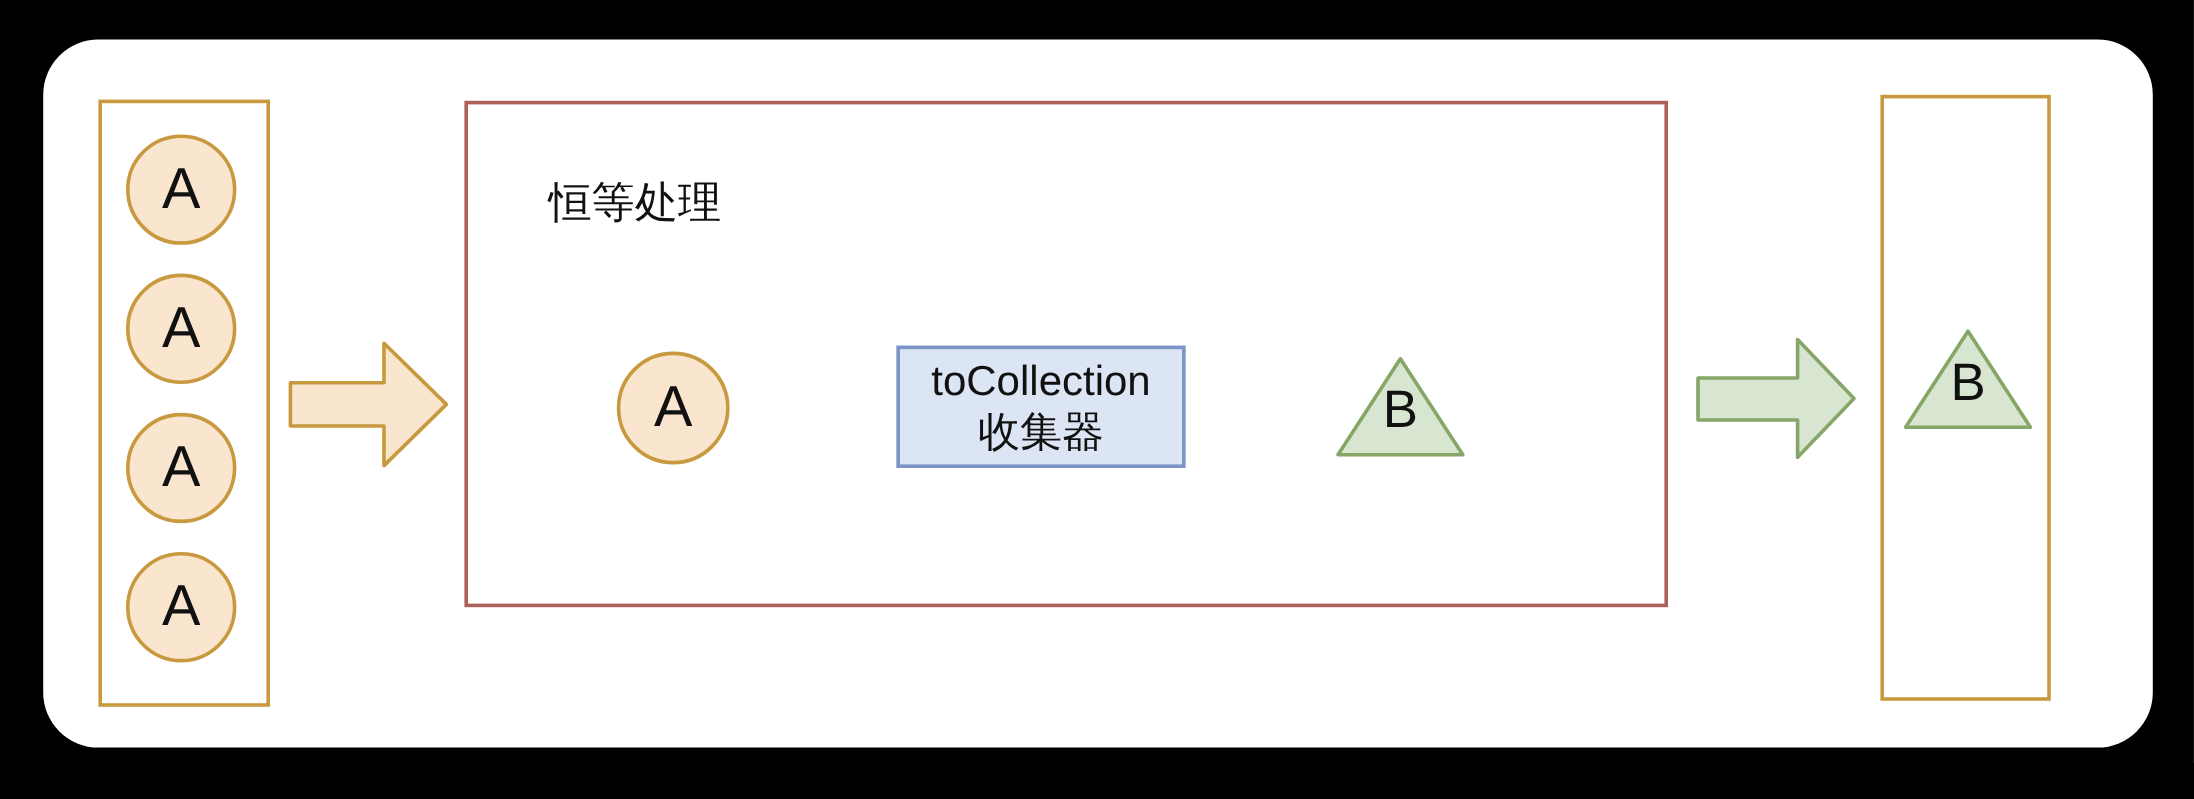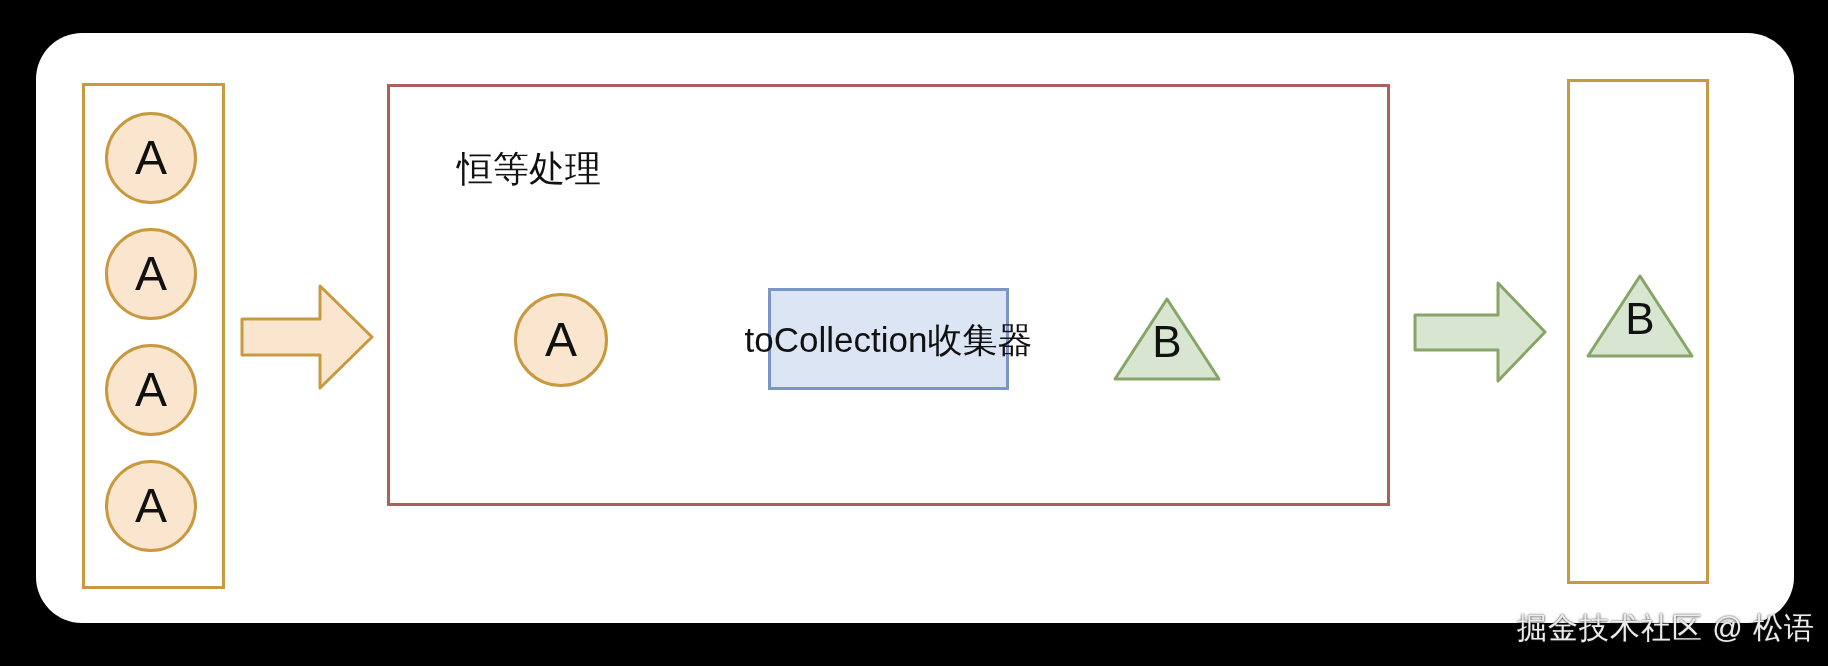--- a/index.html
+++ b/index.html
@@ -64,26 +64,26 @@
     position: absolute;
     left: 67px; top: 61px;
     font-size: 36px;
     line-height: 42px;
     white-space: nowrap;
     color: var(--text, #111);
   }
   
   .collector-box {
     position: absolute;
-    left: 768px; top: 288px;
+    left: 747px; top: 288px;
     width: 241px; height: 102px;
     box-sizing: border-box;
     border: 3px solid var(--blue_stroke, #7C94C6);
     background: var(--blue_fill, #DCE5F4);
-    display: flex; flex-direction: row;
+    display: flex; flex-direction: column;
     align-items: center; justify-content: center;
     text-align: center;
   }
   .collector-box .line {
     font-size: 35px;
     line-height: 43px;
     white-space: nowrap;
     color: var(--text, #111);
   }
   
@@ -202,15 +202,14 @@
 
   <div class="coll-rect right">
     <div class="triangle out-triangle">
       <svg width="110" height="86" viewBox="0 0 110 86">
         <polygon class="tri" points="55,3 107,83 3,83"></polygon>
       </svg>
       <span class="tri-label">B</span>
     </div>
   </div>
 
-  <div class="watermark">掘金技术社区 @ 松语</div>
 
 </div>
 
 </body></html>

